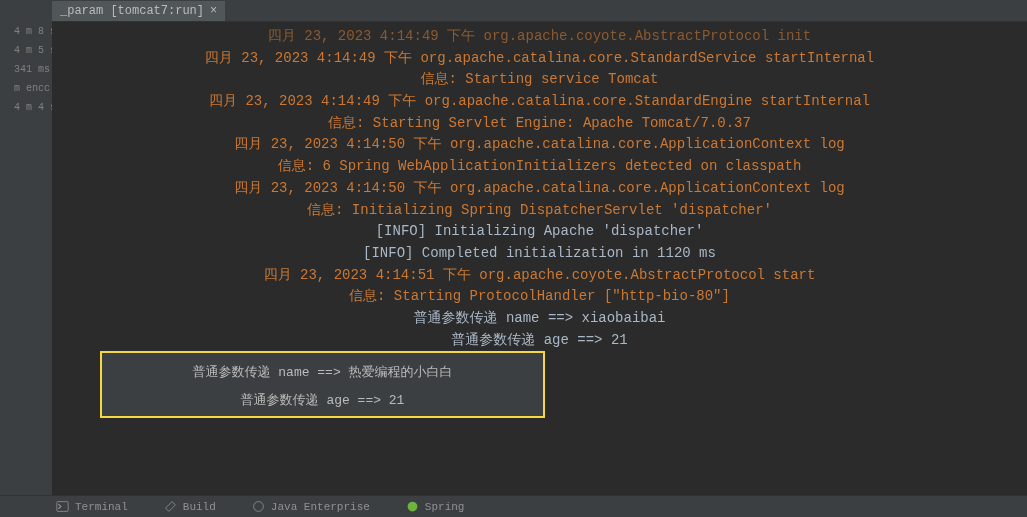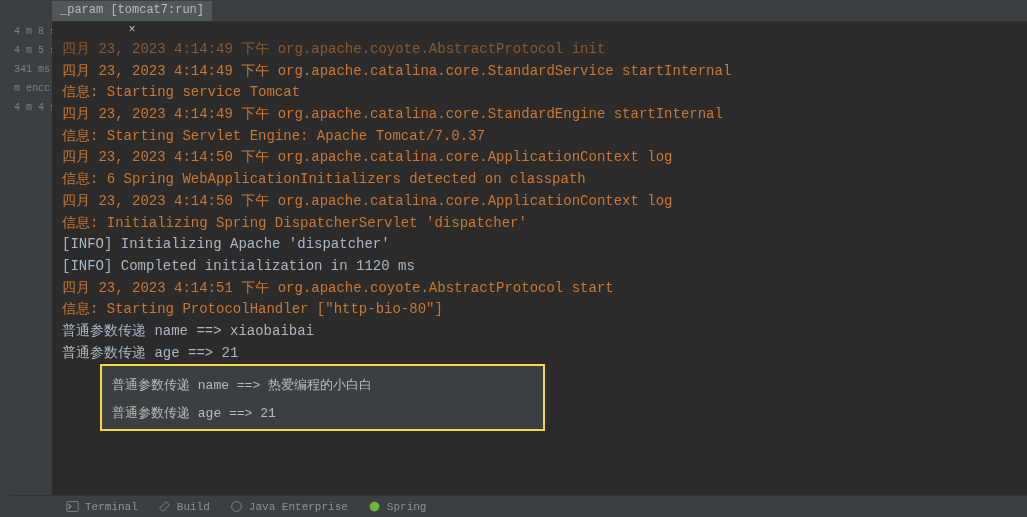--- a/index.html
+++ b/index.html
@@ -47,33 +47,33 @@
     }
     .tab {
       display: flex;
       align-items: center;
       padding: 2px 8px;
       background: #515658;
       color: #bbbbbb;
       font-size: 12px;
       height: 20px;
       gap: 6px;
-      flex-direction: column;
     }
     .tab-close {
       font-size: 12px;
       color: #bbbbbb;
       cursor: pointer;
     }
     .console {
       flex: 1;
-      padding: 17px 10px;
+      padding: 4px 10px;
       overflow: hidden;
       line-height: 1.55;
       position: relative;
+      text-align: center;
     }
     .log-line {
       white-space: pre;
       color: #cc7832;
       font-size: 14px;
     }
     .log-line.white {
       color: #a9b7c6;
     }
     .highlighted-box {
@@ -86,27 +86,27 @@
     }
     .highlighted-line {
       color: #bababa;
       font-size: 13px;
       white-space: pre;
       line-height: 2.1;
     }
     .bottom-bar {
       position: absolute;
       bottom: 0;
-      left: 10px;
+      left: 0;
       right: 0;
       height: 22px;
       background: #3c3f41;
       display: flex;
       align-items: center;
-      gap: 20px;
+      gap: 36px;
       padding-left: 56px;
       border-top: 1px solid #323232;
     }
     .bottom-item {
       display: flex;
       align-items: center;
       gap: 6px;
       color: #909090;
       font-size: 11px;
     }

